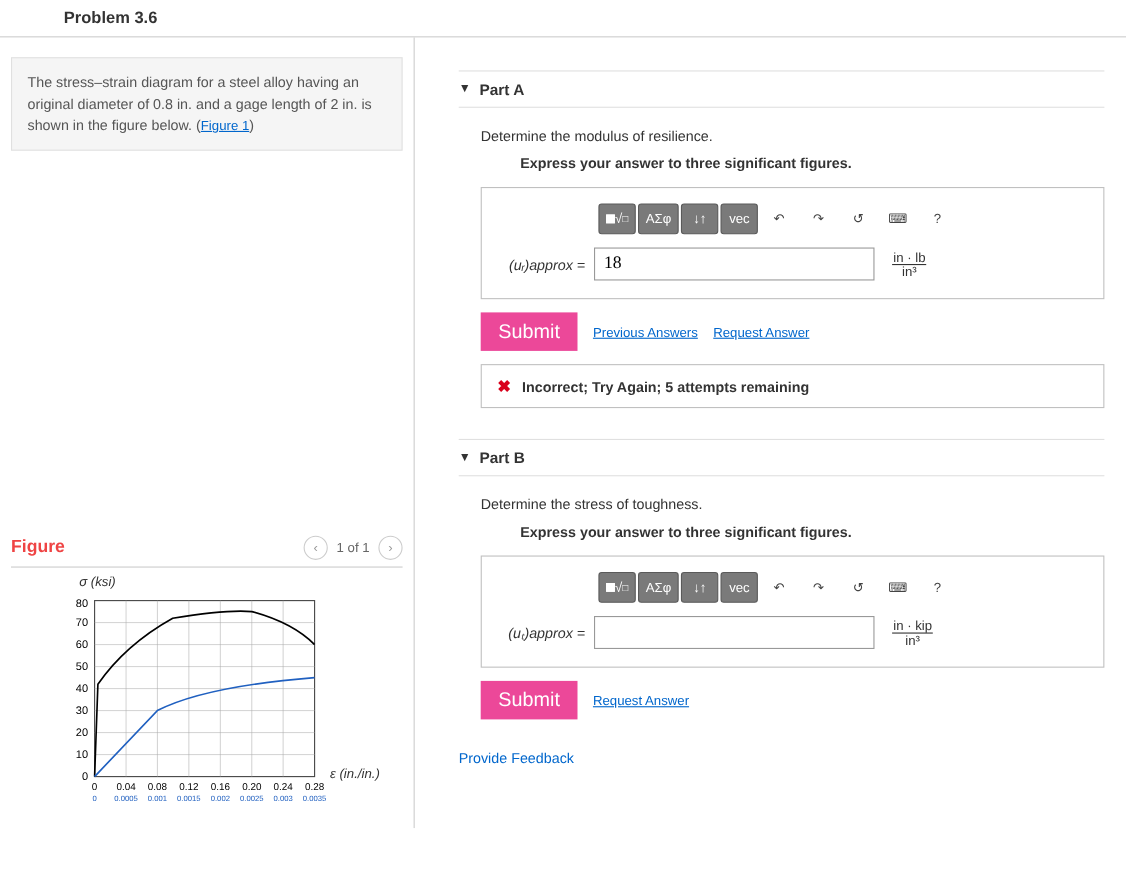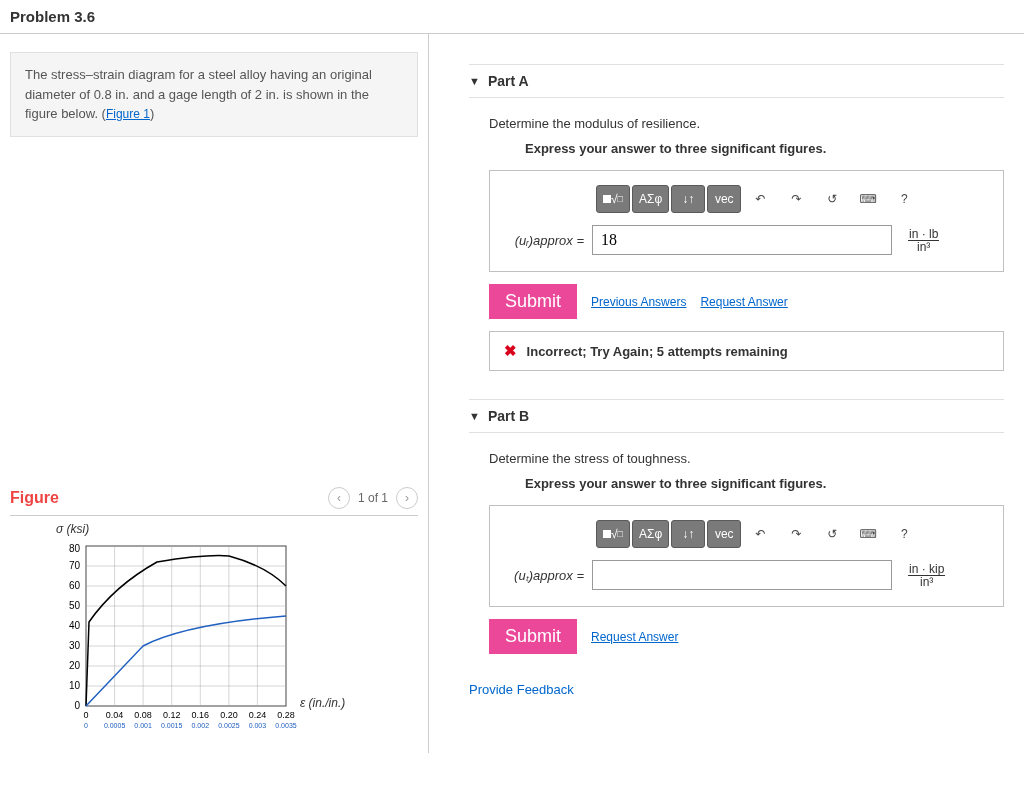--- a/index.html
+++ b/index.html
@@ -1,47 +1,47 @@
 <!DOCTYPE html>
 <html><head>
 <meta charset="utf-8">
 <style>
 * { box-sizing: border-box; margin: 0; padding: 0; }
 body { font-family: Arial, Helvetica, sans-serif; font-size: 13px; color: #333; background: #fff; width: 1024px; }
 .header { padding: 8px 10px; border-bottom: 1px solid #ccc; }
-.header h1 { font-size: 15px; font-weight: bold; color: #333; }
+.header h1 { font-size: 15px; font-weight: bold; color: #333; margin-left: 48px; }
 .columns { display: flex; }
-.left-col { width: 429px; border-right: 1px solid #ccc; padding: 0; }
+.left-col { width: 377px; border-right: 1px solid #ccc; padding: 0; }
 .right-col { flex: 1; padding: 30px 20px 20px 40px; }
 .problem-text { background: #f5f5f5; border: 1px solid #e0e0e0; padding: 12px 14px; margin: 18px 10px 10px 10px; line-height: 1.5; color: #555; }
 .problem-text .link { color: #0066cc; }
 .figure-section { margin-top: 350px; padding: 0 10px; }
 .figure-header { display: flex; justify-content: space-between; align-items: center; border-bottom: 1px solid #ccc; padding-bottom: 6px; }
 .figure-header .ftitle { font-size: 16px; font-weight: bold; color: #ef4444; }
 .figure-nav { display: flex; align-items: center; gap: 8px; color: #666; font-size: 12px; }
 .figure-nav .navbtn { width: 22px; height: 22px; border: 1px solid #ccc; border-radius: 50%; display: flex; align-items: center; justify-content: center; color: #999; background: #fff; cursor: default; }
 .chart-wrap { padding: 14px 0 0 50px; position: relative; }
-.chart-ylabel { position: absolute; left: 46px; top: 6px; font-style: italic; font-size: 12px; }
+.chart-ylabel { position: absolute; left: 62px; top: 6px; font-style: italic; font-size: 12px; }
 .chart-xlabel { position: absolute; left: 290px; top: 180px; font-style: italic; font-size: 12px; }
 .part { margin-bottom: 28px; }
 .part-header { display: flex; align-items: center; gap: 8px; border-top: 1px solid #e0e0e0; border-bottom: 1px solid #e0e0e0; padding: 8px 0; }
 .part-header .caret { font-size: 11px; }
 .part-header .pt-title { font-weight: bold; font-size: 14px; }
 .part-body { padding: 14px 0 0 20px; }
 .instr { margin: 4px 0 10px 0; }
 .instr-bold { font-weight: bold; margin-bottom: 14px; margin-left: 36px; }
 .answer-box { border: 1px solid #c0c0c0; padding: 14px 16px 16px 16px; background: #fff; }
 .toolbar { display: flex; align-items: center; gap: 2px; margin-left: 90px; margin-bottom: 12px; }
 .tbtn { background: #7a7a7a; color: #fff; border: 1px solid #5a5a5a; border-radius: 3px; height: 28px; min-width: 34px; display: flex; align-items: center; justify-content: center; font-size: 12px; padding: 0 6px; }
 .tbtn.light { background: #fff; color: #444; border: none; }
 .tbtn.light.boxed { border: none; }
 .tbtn .sq { width: 8px; height: 8px; background: #fff; border: 1px solid #fff; display: inline-block; }
 .answer-row { display: flex; align-items: center; gap: 8px; }
 .answer-label { font-style: italic; font-size: 13px; min-width: 78px; text-align: right; }
-.answer-input { border: 1px solid #999; height: 30px; width: 300px; padding: 4px 8px; font-size: 16px; font-family: Georgia, serif; }
+.answer-input { border: 1px solid #999; height: 30px; width: 255px; padding: 4px 8px; font-size: 16px; font-family: Georgia, serif; }
 .units { font-size: 12px; line-height: 1; text-align: center; margin-left: 8px; }
 .units .num { border-bottom: 1px solid #333; padding: 0 1px; }
 .units .den { padding: 0 1px; }
 .submit-row { margin: 12px 0; display: flex; align-items: center; gap: 14px; }
 .submit-btn { background: #ec4899; color: #fff; border: none; padding: 7px 16px; font-size: 18px; cursor: pointer; }
 .link { color: #0066cc; text-decoration: underline; cursor: pointer; font-size: 12px; }
 .feedback-box { border: 1px solid #c0c0c0; padding: 10px 14px; display: flex; align-items: center; gap: 10px; background: #fff; }
 .x-icon { color: #d9001b; font-weight: bold; font-size: 15px; }
 .feedback-text { font-weight: bold; font-size: 13px; }
 .provide-feedback { color: #0066cc; font-size: 13px; margin-top: 10px; cursor: pointer; }

